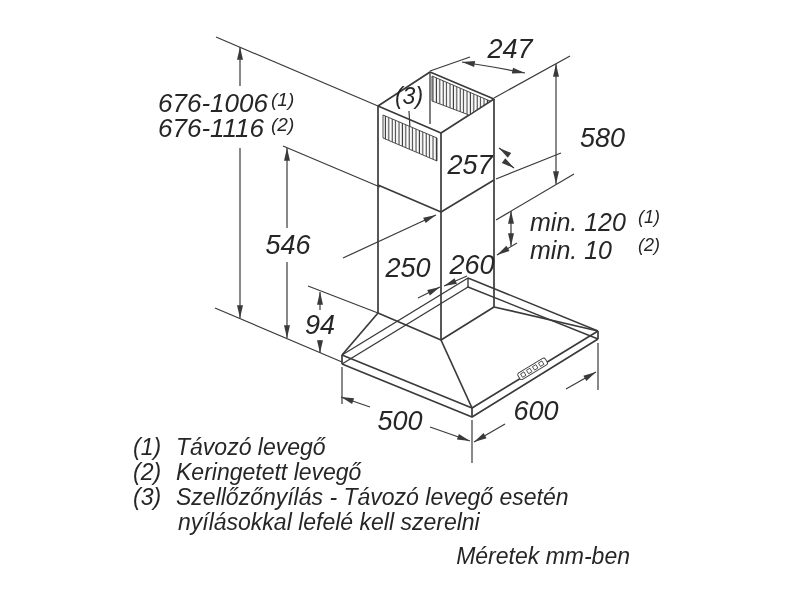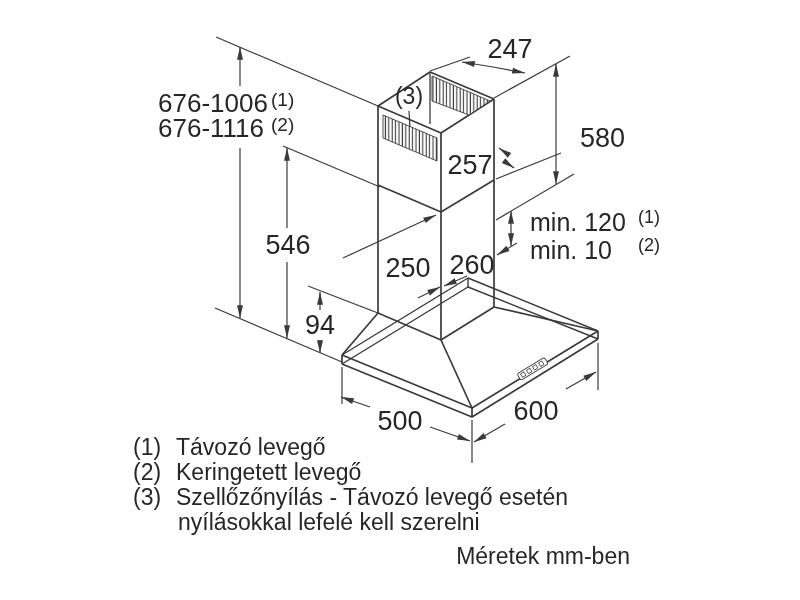--- a/index.html
+++ b/index.html
@@ -1,17 +1,17 @@
 <!DOCTYPE html>
 <html><head>
 <meta charset="utf-8">
 <style>
   html,body{margin:0;padding:0;background:#fff;}
   .stage{position:relative;width:800px;height:600px;background:#fff;overflow:hidden;
-         font-family:"Liberation Sans", sans-serif;}
+         font-family:"Liberation Sans", sans-serif;font-style:italic;}
   svg{display:block;}
   text{fill:#262626;}
   .dim{font-size:27px;}
   .dim-sm{font-size:25px;}
   .total{font-size:26px;}
   .sup{font-size:19px;}
   .sup-sm{font-size:18px;}
   .callout{font-size:23px;}
   .legend{font-size:23px;}
   .footer{font-size:23px;}

